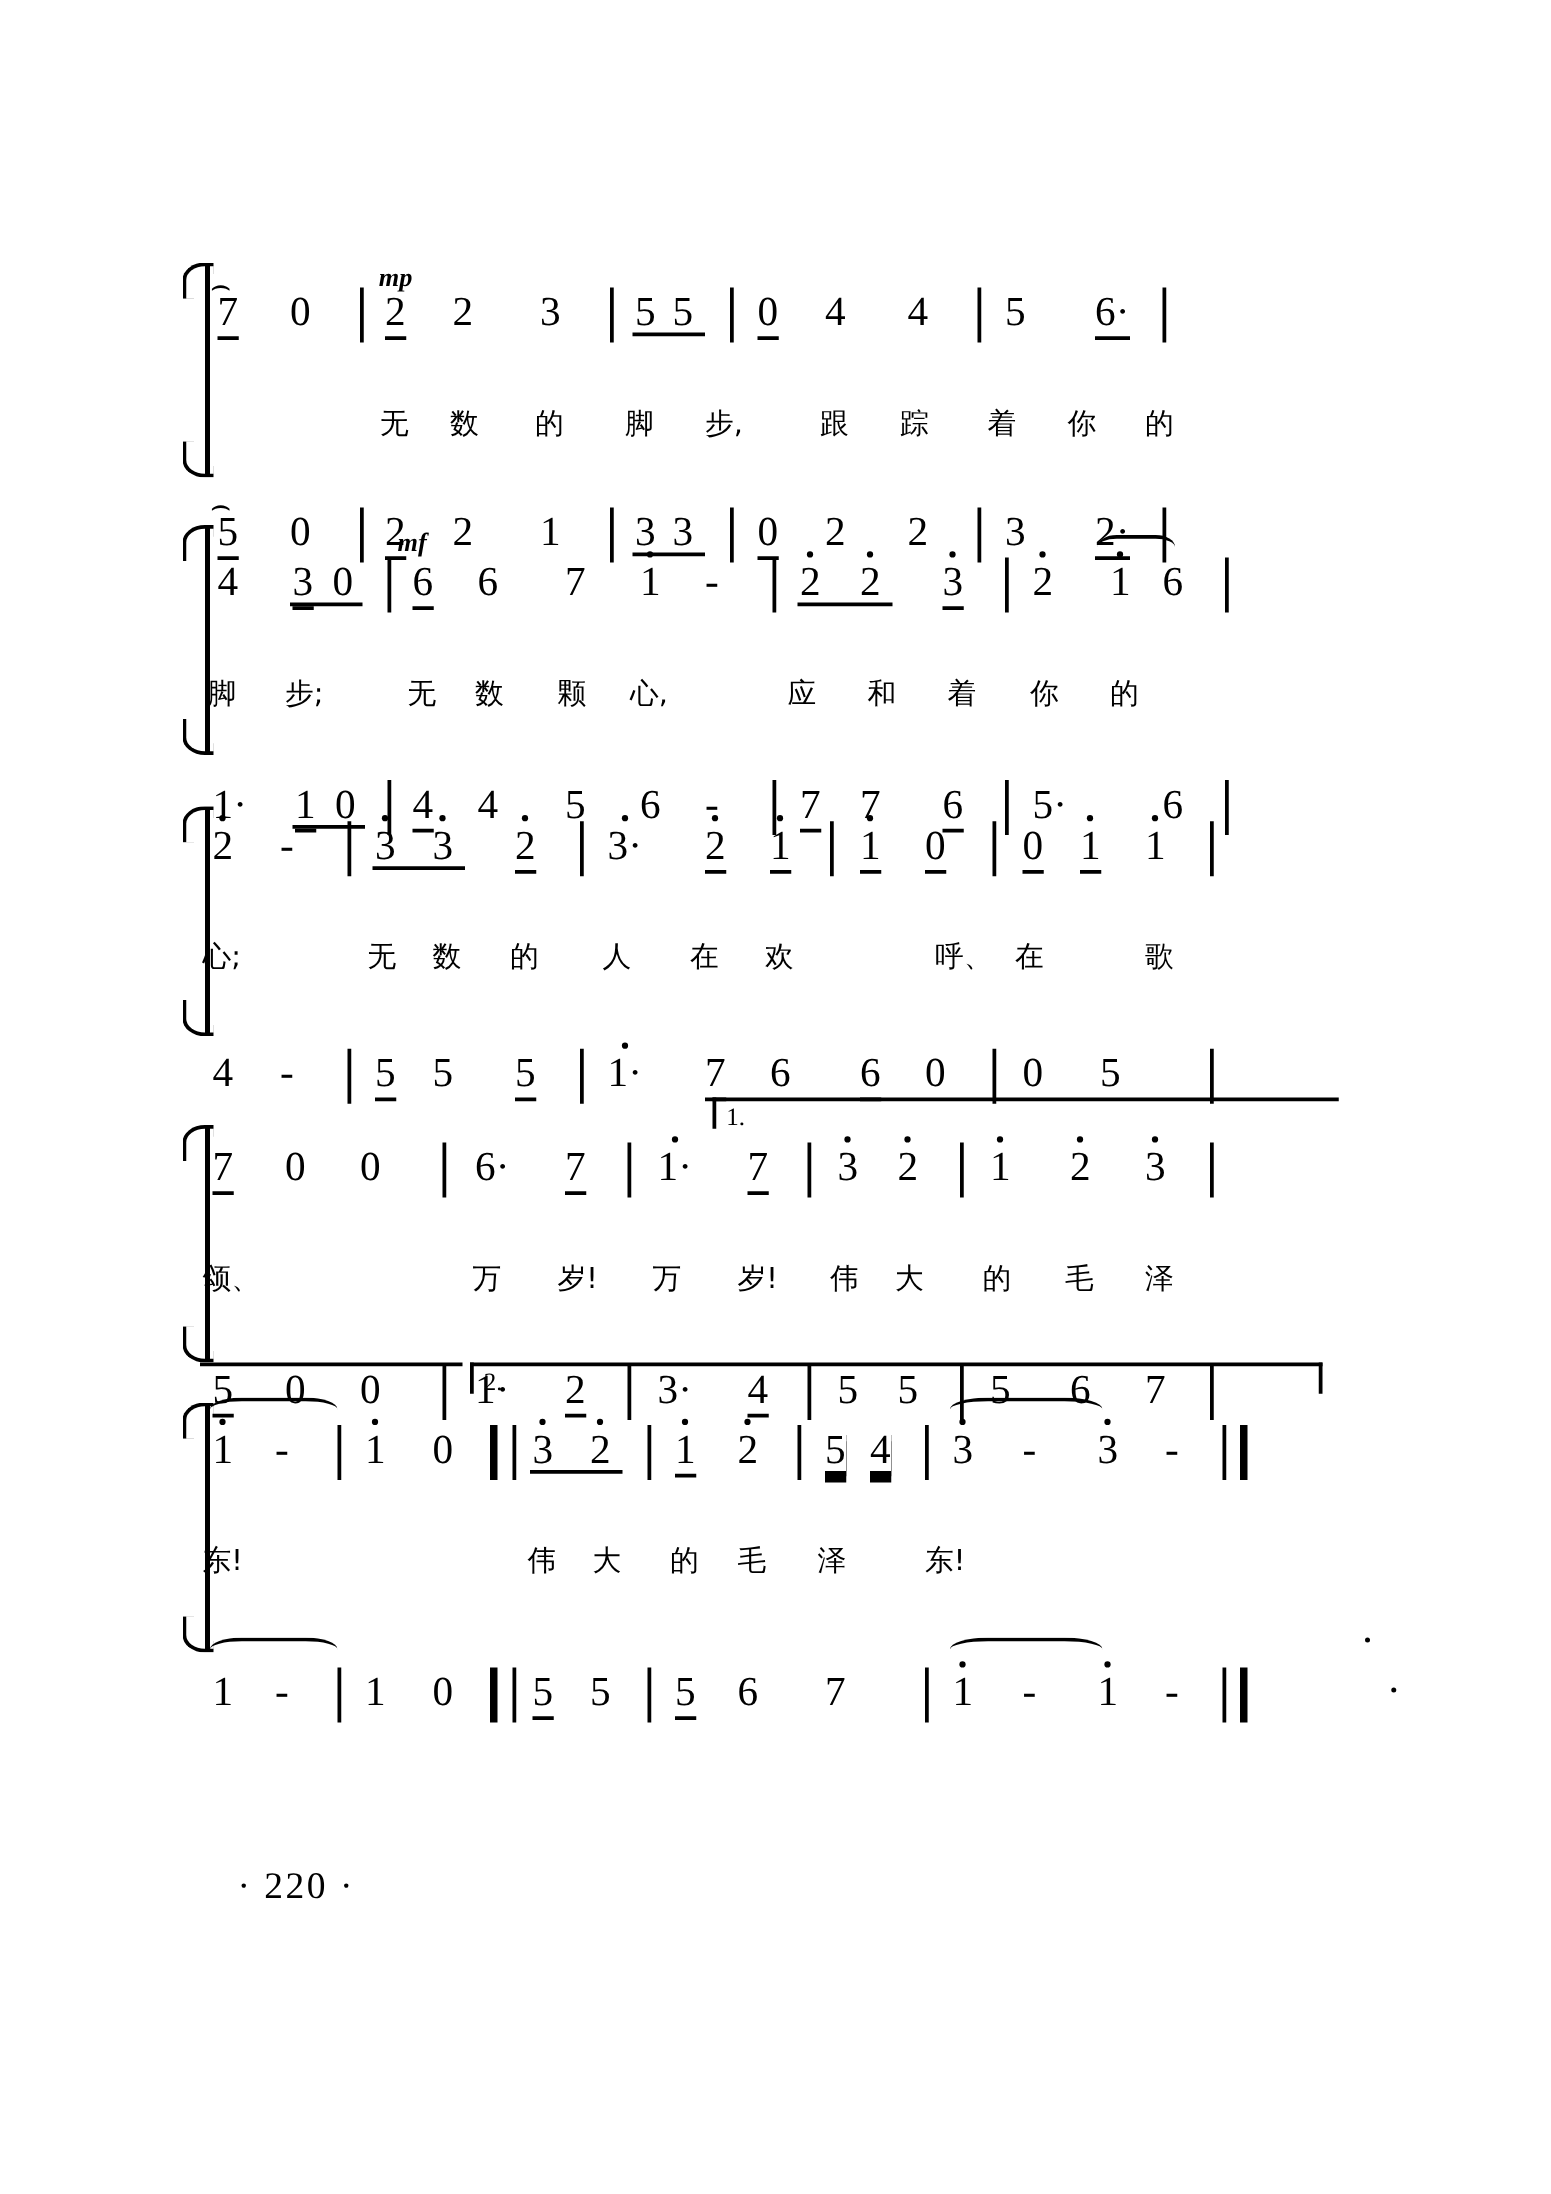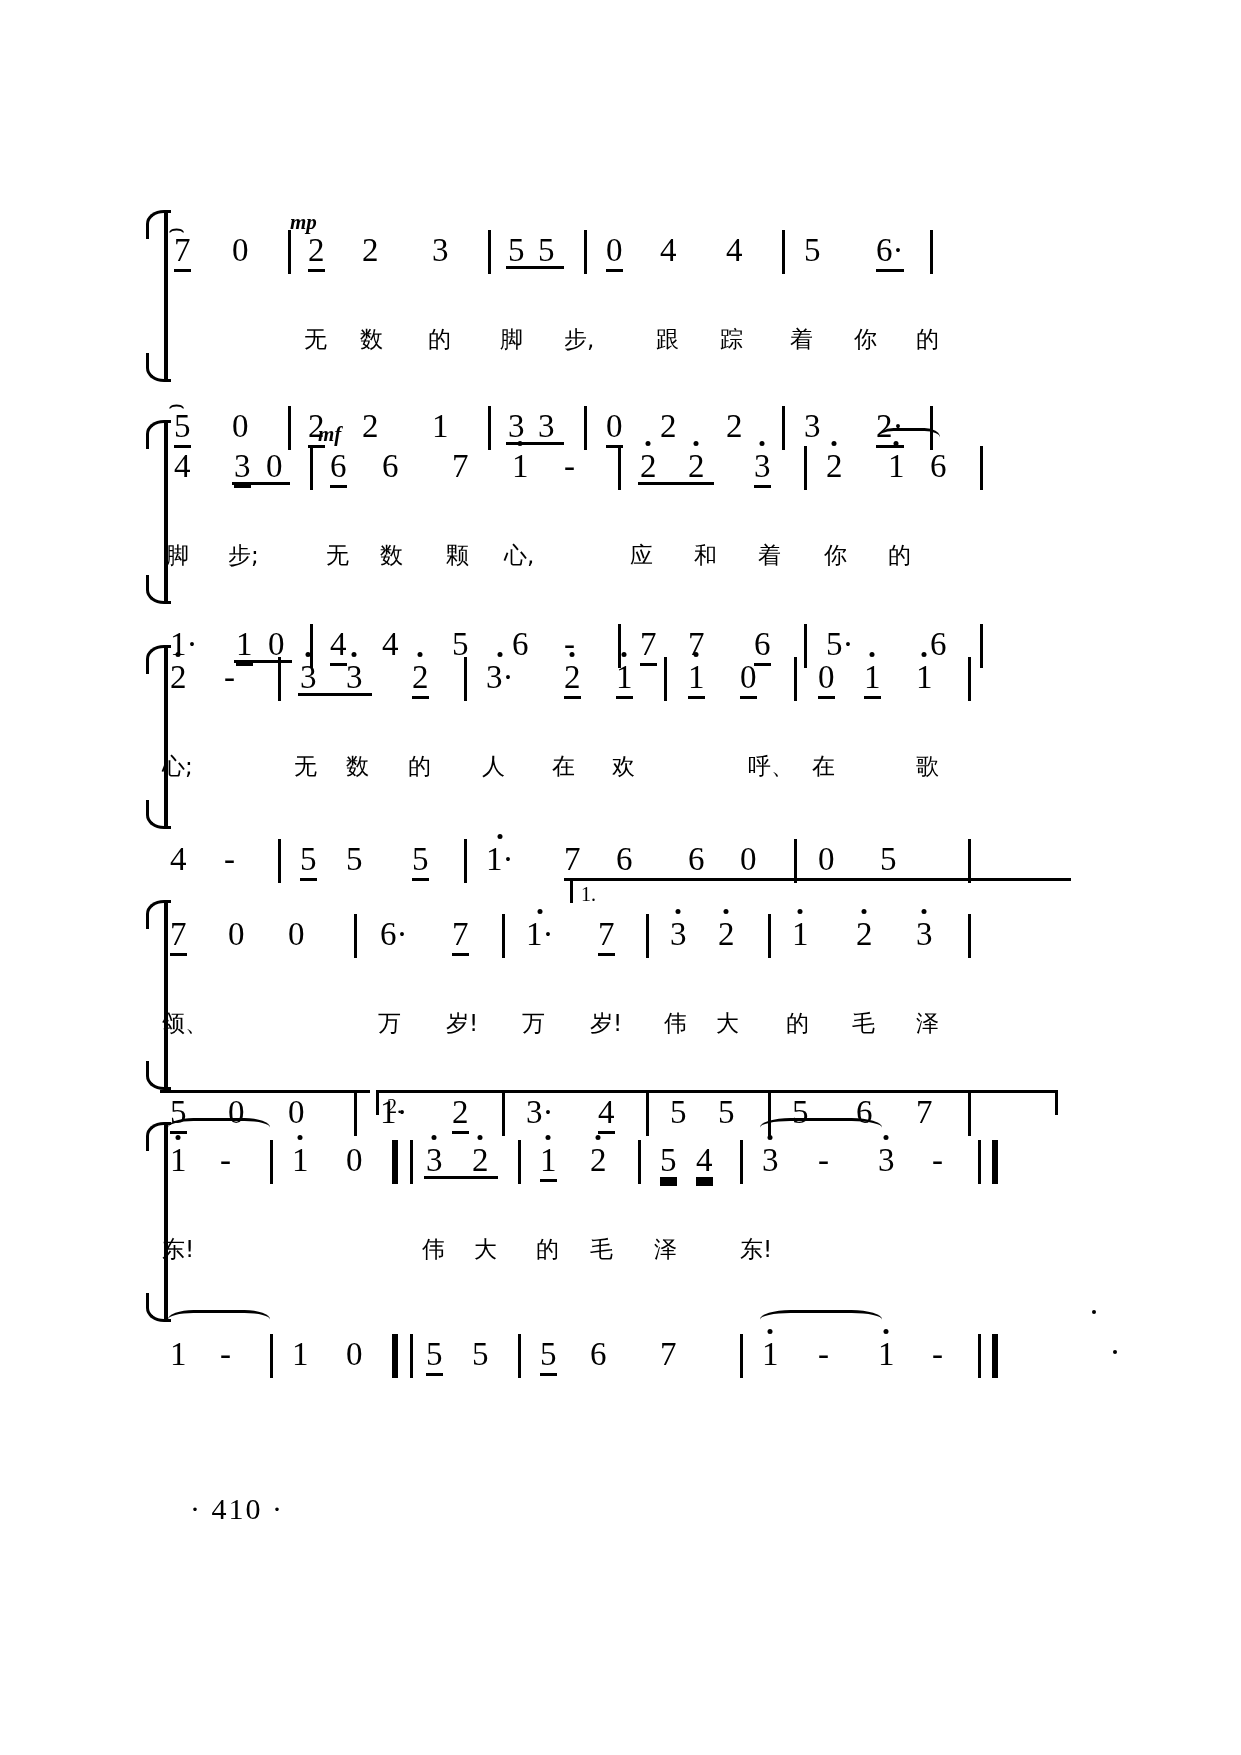--- a/index.html
+++ b/index.html
@@ -181,21 +181,21 @@
 
 <div class="page">
 
   <div class="system" style="top:210px;height:180px;">
     <div class="brace" style="height:172px;">
       <div class="curve-top"></div>
       <div class="bar-left"></div>
       <div class="curve-bot"></div>
     </div>
 
-    <span class="dynamic" style="left:150px;top:0px;">mp</span>
+    <span class="dynamic" style="left:163px;top:0px;">mp</span>
 
     <div class="noterow" style="top:18px;">
       <span class="fermata" style="left:28px;top:-12px;">⌢</span>
       <span class="note u1" style="left:34px;">7</span>
       <span class="note" style="left:92px;">0</span>
       <span class="barline" style="left:148px;"></span>
       <span class="note u1" style="left:168px;">2</span>
       <span class="note" style="left:222px;">2</span>
       <span class="note" style="left:292px;">3</span>
       <span class="barline" style="left:348px;"></span>
@@ -517,15 +517,15 @@
       <span class="dash" style="left:678px;">-</span>
       <span class="note" style="left:738px;">1<span class="upper-dot"></span></span>
       <span class="dash" style="left:792px;">-</span>
       <span class="dbl-barline" style="left:838px;"></span>
     </div>
   </div>
 
   <div class="edge-dot" style="left:1092px;top:1310px;"></div>
   <div class="edge-dot" style="left:1113px;top:1350px;"></div>
 
-  <div class="pagenum">· 410 ·</div>
+  <div class="pagenum">· 220 ·</div>
 
 </div>
 
 </body></html>

